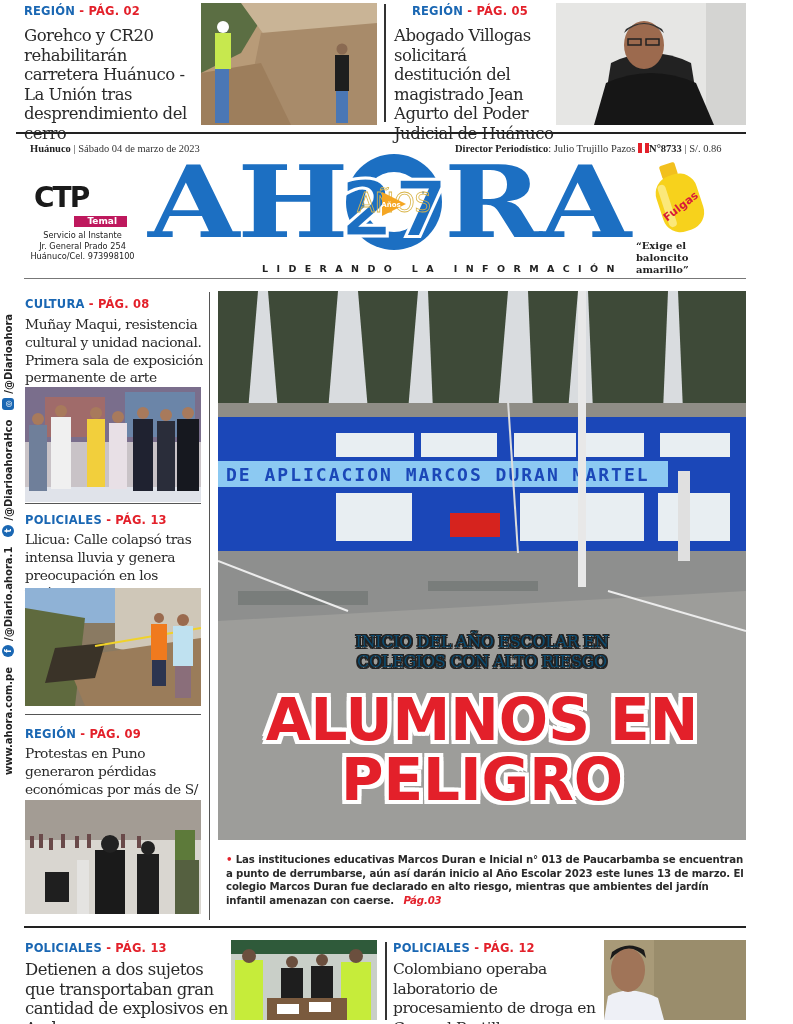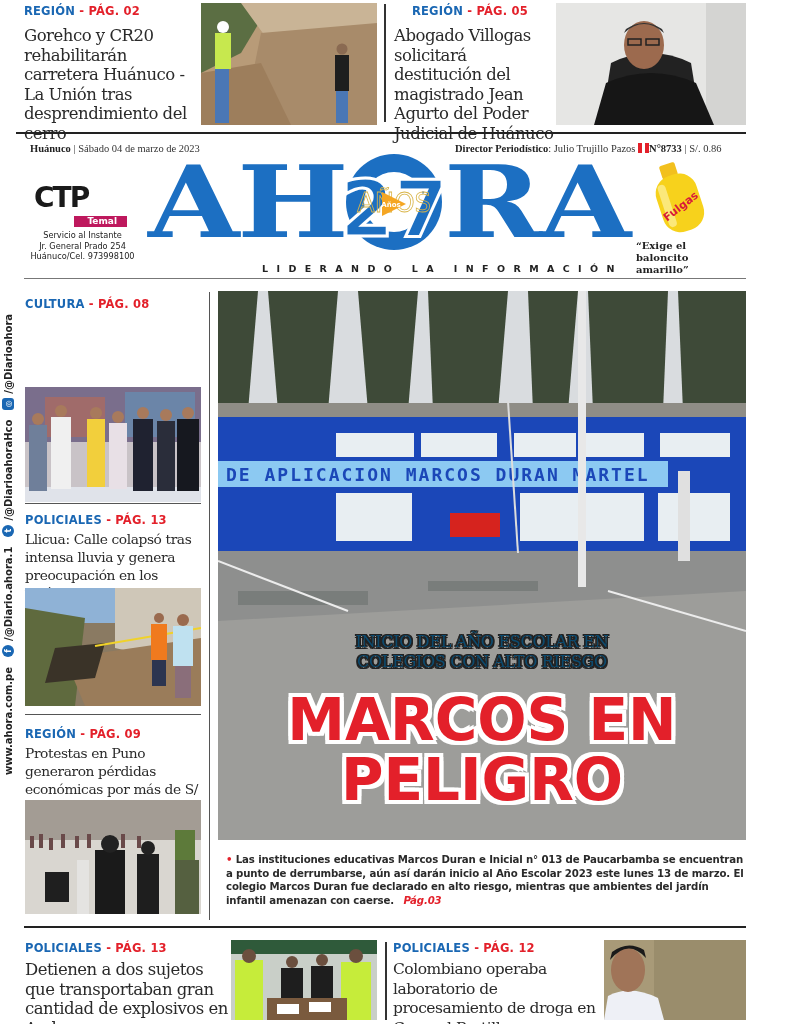--- a/index.html
+++ b/index.html
@@ -151,20 +151,21 @@
   <span class="sp">/@DiarioahoraHco</span>
   <span class="ic" style="border-radius:3px;">◎</span>
   <span>/@Diarioahora</span>
 </div>
 
 <div class="abs" style="left:25px; top:290px; width:178px; height:205px;margin-top:7px;">
   <div class="kicker abs" style="left:0; top:0;">
     <span class="sec">CULTURA</span>
     <span class="pag">- PÁG. 08</span>
   </div>
+  <div class="headline abs" style="left:0; top:19px; width:178px; font-size:13.8px; line-height:17.8px;">Muñay Maqui, resistencia cultural y unidad nacional. Primera sala de exposición permanente de arte</div>
   <div class="photo abs" style="left:0; top:90px; width:176px; height:115px;">
     <svg width="176" height="115" viewBox="0 0 176 115">
       <rect width="176" height="115" fill="#c9c3c7"></rect>
       <rect width="176" height="55" fill="#7a6e8c"></rect>
       <rect x="20" y="10" width="60" height="40" fill="#a06b6a"></rect>
       <rect x="100" y="5" width="70" height="45" fill="#6b85a8"></rect>
       <rect y="100" width="176" height="15" fill="#e0e3ea"></rect>
       <g fill="#333">
         <rect x="4" y="38" width="18" height="66" fill="#6f7f9a"></rect>
         <rect x="26" y="30" width="20" height="72" fill="#f0f0f0"></rect>
@@ -288,21 +289,21 @@
     <rect x="460" y="180" width="12" height="90" fill="#e0e0e0"></rect>
     <line x1="290" y1="110" x2="300" y2="262" stroke="#ddd" stroke-width="2"></line>
   </svg>
 </div>
 
 <div class="hero-deck abs" style="left:218px; top:632px; width:528px;">
   <div>INICIO DEL AÑO ESCOLAR EN</div>
   <div>COLEGIOS CON ALTO RIESGO</div>
 </div>
 <div class="hero-title abs" style="left:218px; top:690px; width:528px;">
-  <div>MARCOS EN</div>
+  <div>ALUMNOS EN</div>
   <div>PELIGRO</div>
 </div>
 
 <div class="lead abs" style="left:226px; top:853px; width:520px;">
   <span class="bullet">•</span>
   <span>Las instituciones educativas Marcos Duran e Inicial n° 013 de Paucarbamba se encuentran a punto de derrumbarse, aún así darán inicio al Año Escolar 2023 este lunes 13 de marzo. El colegio Marcos Duran fue declarado en alto riesgo, mientras que ambientes del jardín infantil amenazan con caerse.</span>
   <span class="ref">Pág.03</span>
 </div>
 
 <div class="hline thick" style="left:24px; top:926px; width:722px;"></div>

